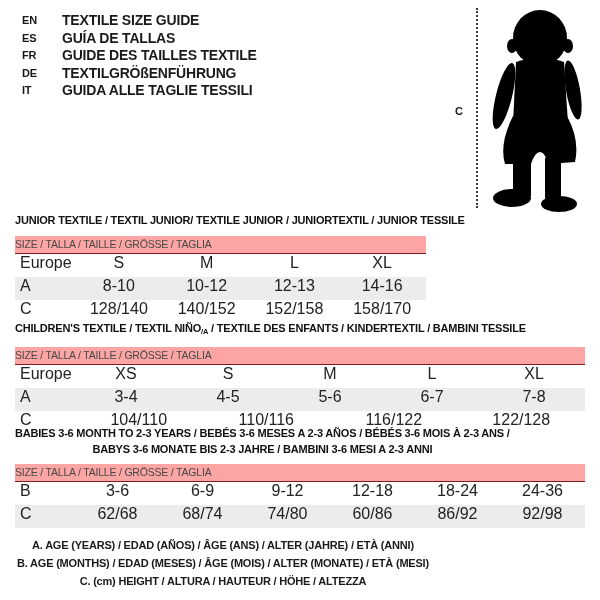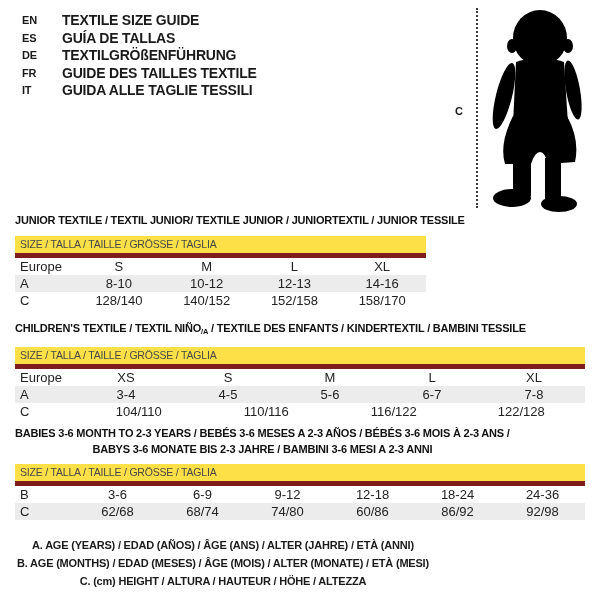--- a/index.html
+++ b/index.html
@@ -12,23 +12,23 @@
   .lang-row{display:flex;height:17.5px;line-height:17.5px;}
   .lang-code{width:40px;font-weight:bold;font-size:11px;letter-spacing:-0.2px;}
   .lang-title{font-weight:bold;font-size:14px;letter-spacing:-0.2px;white-space:nowrap;}
   
   .measure-line{position:absolute;left:476px;top:8px;height:200px;width:0;border-left:2px dotted #3a3a3a;}
   .measure-label{position:absolute;left:455px;top:105px;font-weight:bold;font-size:11px;}
   .baby-svg{position:absolute;left:483px;top:6px;}
   
   .tbl-title{position:absolute;left:15px;font-weight:bold;font-size:11px;line-height:16px;letter-spacing:-0.2px;white-space:nowrap;color:#111;}
   .tbl{position:absolute;left:15px;}
-  .bar{height:17px;line-height:17px;background:#fde047;border-bottom:5px solid #7f1d1d;
-       font-size:10.5px;color:#474747;padding-left:5px;letter-spacing:-0.2px;}
-  .trow{display:flex;height:17px;line-height:17px;font-size:13px;color:#222;align-items:center;}
+  .bar{height:17px;line-height:17px;background:#fca5a5;border-bottom:1px solid #7f1d1d;
+       font-size:10.5px;color:#474747;letter-spacing:-0.2px;}
+  .trow{display:flex;height:23px;line-height:17px;font-size:16px;color:#222;}
   .trow.shade{background:#ececec;}
   .trow .lbl{width:60px;padding-left:5px;box-sizing:border-box;text-align:left;}
   .trow .cell{flex:1;text-align:center;}
   .w-narrow{width:411px;}
   .w-wide{width:570px;}
   .sub{font-size:7.5px;position:relative;top:2px;}
   
   .notes{position:absolute;left:17px;top:536px;text-align:center;}
   .note{height:18px;line-height:18px;font-weight:bold;font-size:11px;letter-spacing:-0.2px;white-space:nowrap;}
 </style>
@@ -40,26 +40,26 @@
   <div class="lang-block">
     <div class="lang-row">
       <span class="lang-code">EN</span>
       <span class="lang-title">TEXTILE SIZE GUIDE</span>
     </div>
     <div class="lang-row">
       <span class="lang-code">ES</span>
       <span class="lang-title">GUÍA DE TALLAS</span>
     </div>
     <div class="lang-row">
+      <span class="lang-code">FR</span>
+      <span class="lang-title">GUIDE DES TAILLES TEXTILE</span>
+    </div>
+    <div class="lang-row">
       <span class="lang-code">DE</span>
       <span class="lang-title">TEXTILGRÖßENFÜHRUNG</span>
-    </div>
-    <div class="lang-row">
-      <span class="lang-code">FR</span>
-      <span class="lang-title">GUIDE DES TAILLES TEXTILE</span>
     </div>
     <div class="lang-row">
       <span class="lang-code">IT</span>
       <span class="lang-title">GUIDA ALLE TAGLIE TESSILI</span>
     </div>
   </div>
 
   <div class="measure-line"></div>
   <div class="measure-label">C</div>
   <svg class="baby-svg" width="110" height="206" viewBox="0 0 110 206" fill="#000000">

